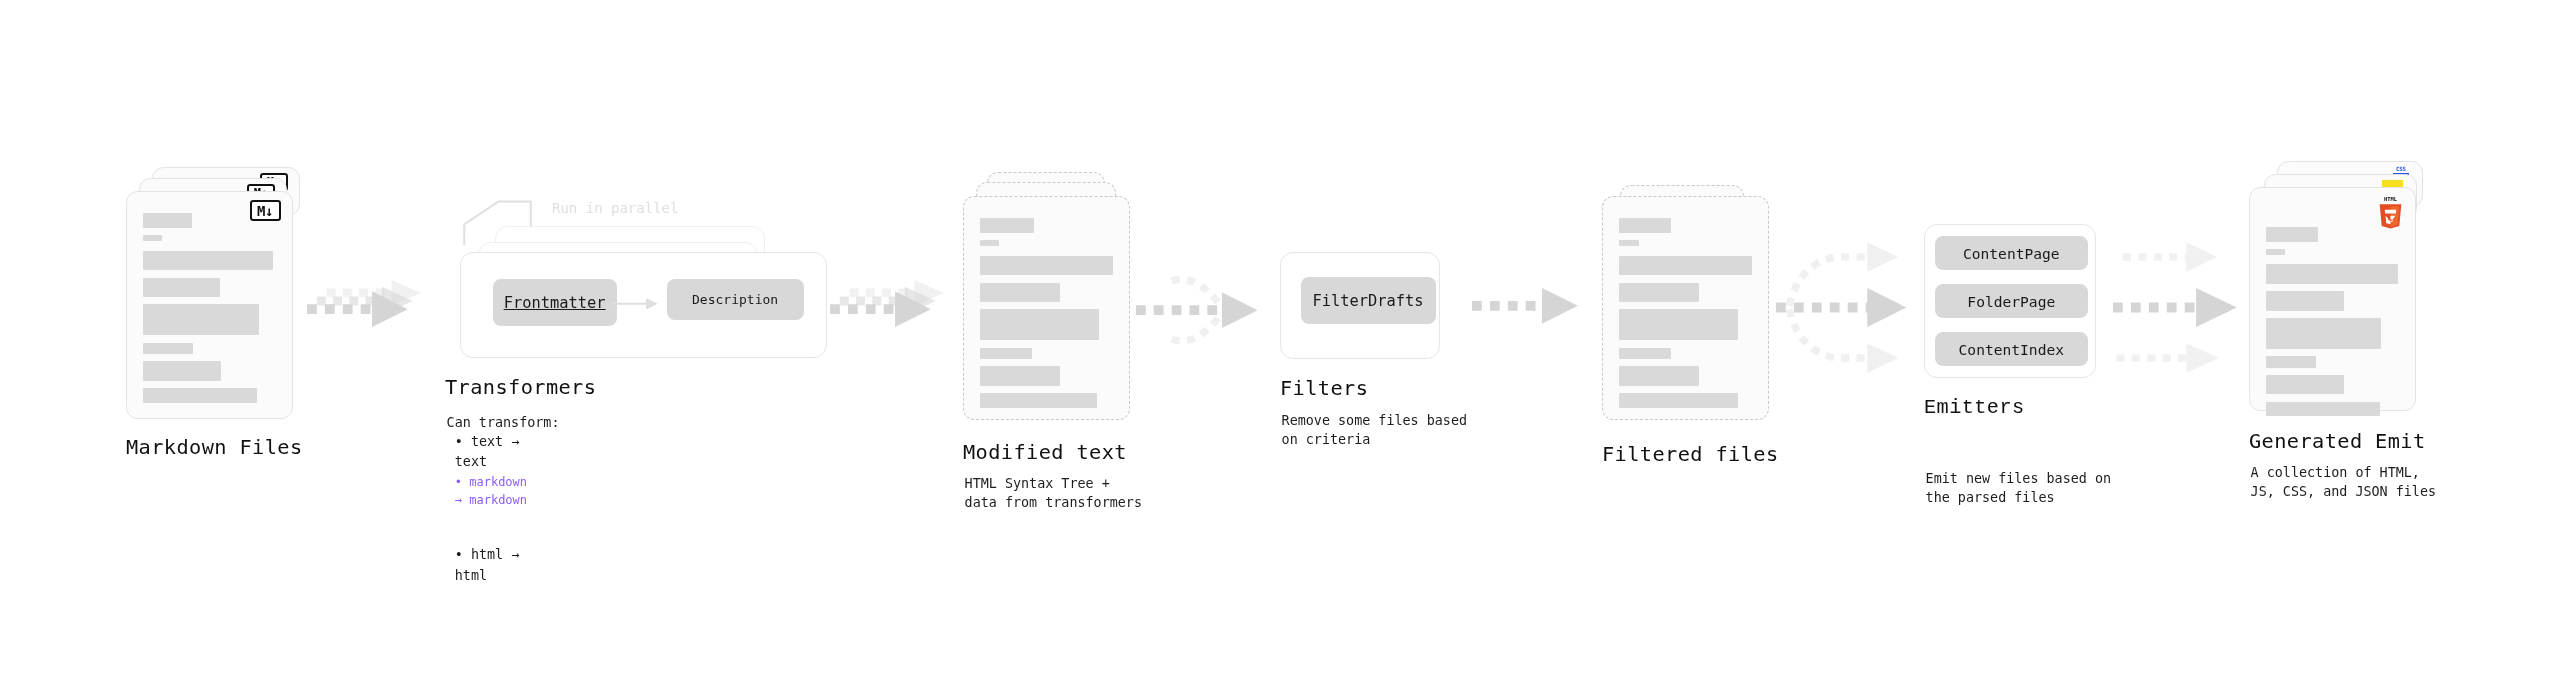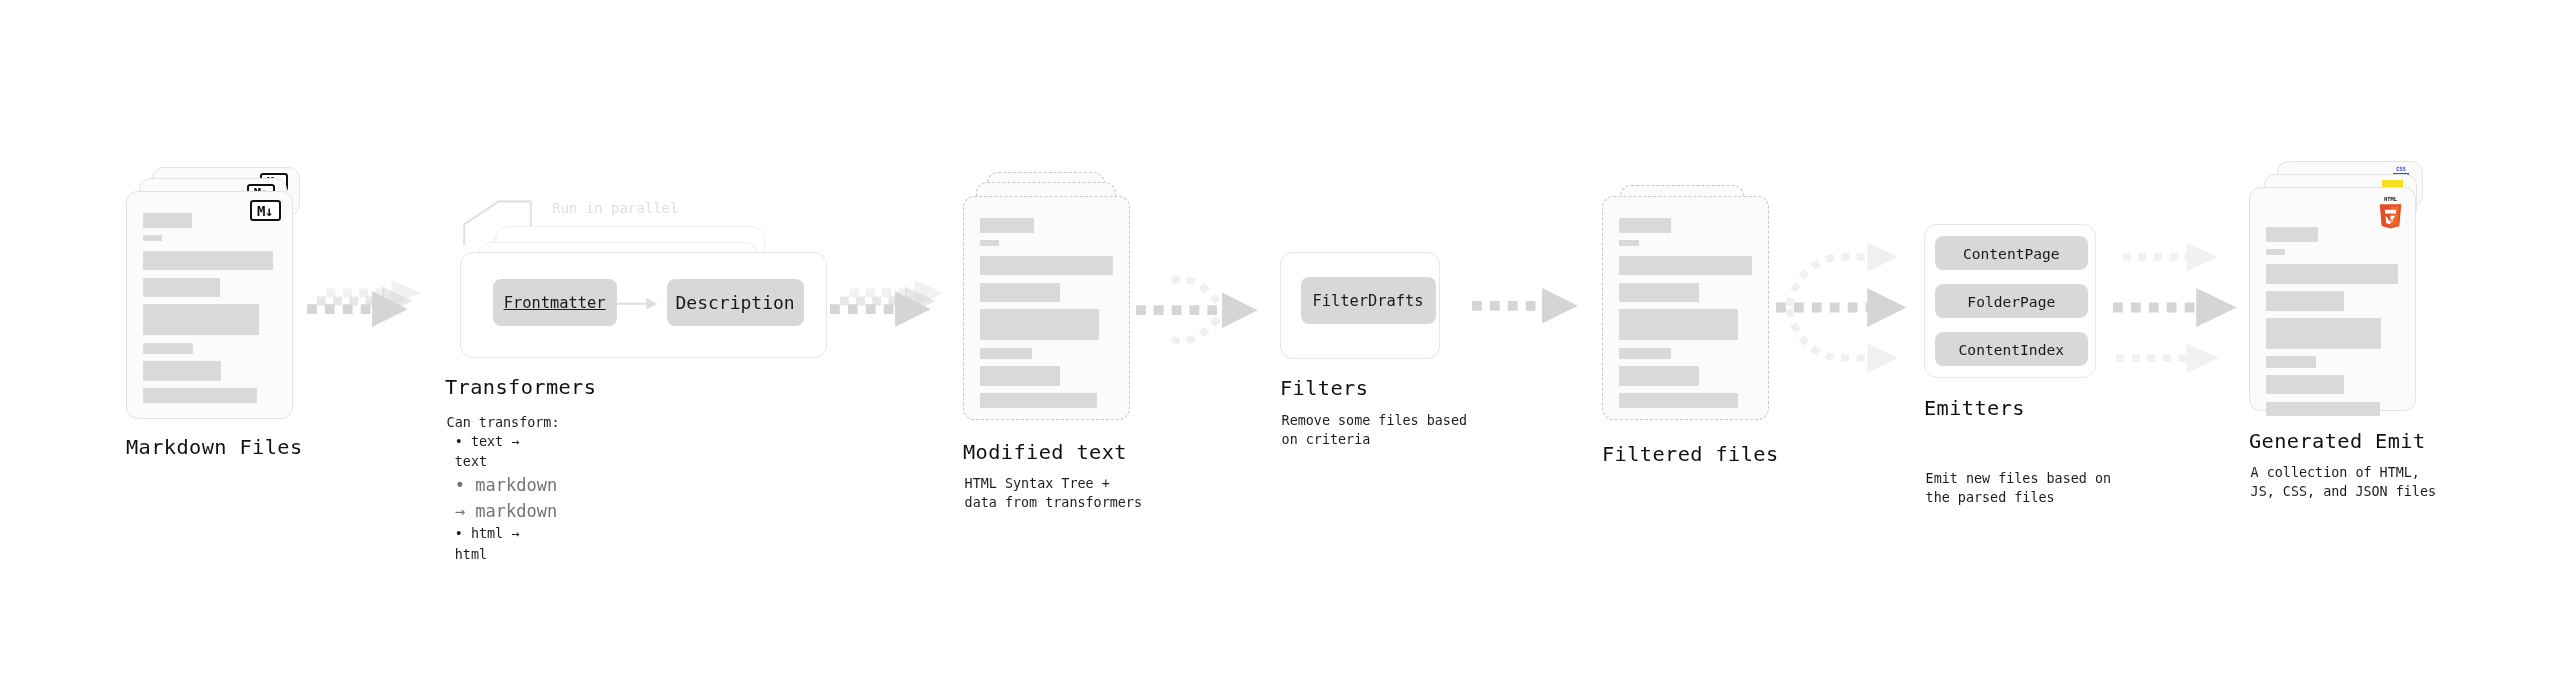--- a/index.html
+++ b/index.html
@@ -149,33 +149,33 @@
       <div class="pill ghost" style="left:18px; top:16.3px; width:106px; height:39px;"></div>
       <div class="pill ghost" style="left:154px; top:16.3px; width:106px; height:39px;"></div>
       <svg style="left:128px; top:29px; width:34px; height:13px;" viewBox="0 0 42 16" width="34" height="13">
         <path d="M0 8 H30" stroke="#e8e8e8" stroke-width="2.5" fill="none"></path>
         <path d="M28 2 L38 8 L28 14 Z" fill="#e8e8e8"></path>
       </svg>
     </div>
 
     <div class="gbox" style="left:14.6px; top:57px; width:367px; height:106px; border-color:#e6e6e6;">
       <div class="pill" style="left:32px; top:26px; width:124px; height:47px; font-size:15.4px;text-decoration:underline;">Frontmatter</div>
-      <div class="pill" style="left:206px; top:26px; width:137px; height:47px; font-size:18px;">Description</div>
+      <div class="pill" style="left:206px; top:26px; width:137px; height:41px; font-size:13px;">Description</div>
       <svg style="left:151px; top:41px; width:52px; height:19.5px;" viewBox="0 0 64 24" width="52" height="19.5">
         <path d="M0 12 H44" stroke="#dedede" stroke-width="2.5" fill="none"></path>
         <path d="M42 5 L56 12 L42 19 Z" fill="#dedede"></path>
       </svg>
     </div>
 
     <div class="caption" style="left:0px; top:180px;">Transformers</div>
     <div class="subcaption" style="left:1.6px; top:218px;">Can transform:</div>
     <ul class="ul" style="position:absolute;left:9.8px;top:237px;">
       <li style="font-size:13.4px;line-height:1.52;color:#1d1d1d;">•&nbsp;<span>text → text</span></li>
-      <li style="font-size:17px;line-height:1.52;color:#737373;">•&nbsp;<span>markdown → markdown</span></li>
-      <li style="font-size:13.4px;line-height:1.52;color:#1d1d1d;">•&nbsp;<span>html → html</span></li>
+      <li style="font-size:12px;line-height:1.52;color:#8b5cf6;">•&nbsp;<span>markdown → markdown</span></li>
+      <li style="font-size:13.4px;line-height:1.52;color:#1d1d1d;margin-top:36px;">•&nbsp;<span>html → html</span></li>
     </ul>
   </div>
 
   <svg style="left:830px; top:275px; width:122px; height:65px;" viewBox="0 0 150 80" width="122" height="65">
     <g opacity="0.32" transform="translate(24,-16)">
       <path d="M0 38 H86" stroke="#d5d5d5" stroke-width="11" stroke-dasharray="11 9" fill="none"></path>
       <path d="M80 22 L116 38 L80 54 Z" fill="#d5d5d5"></path>
     </g>
     <g opacity="0.55" transform="translate(12,-6)">
       <path d="M0 38 H86" stroke="#d5d5d5" stroke-width="11" stroke-dasharray="11 9" fill="none"></path>
@@ -266,21 +266,21 @@
     <path d="M0 100 H118" stroke="#d5d5d5" stroke-width="12" stroke-dasharray="12 10" fill="none"></path>
     <path d="M112 76 L160 100 L112 124 Z" fill="#d5d5d5"></path>
   </svg>
 
   <div class="stage" style="left:1924px; top:224px;">
     <div class="gbox" style="left:0px; top:0px; width:172px; height:154px;">
       <div class="pill" style="left:9.8px; top:11.4px; width:153px; height:34px; font-size:14.6px;">ContentPage</div>
       <div class="pill" style="left:9.8px; top:59px; width:153px; height:34px; font-size:14.6px;">FolderPage</div>
       <div class="pill" style="left:9.8px; top:107px; width:153px; height:34px; font-size:14.6px;">ContentIndex</div>
     </div>
-    <div class="caption" style="left:0px; top:172px;">Emitters</div>
+    <div class="caption" style="left:0px; top:172px;font-family:Liberation Mono, monospace;">Emitters</div>
     <div class="subcaption" style="left:1.6px; top:208px;margin-top:37px;">Emit new files based on
 the parsed files</div>
   </div>
 
   <svg style="left:2113px; top:226px; width:163px; height:163px;" viewBox="0 0 200 200" width="163" height="163">
     <g opacity="0.40">
       <path d="M12 38 H96" stroke="#dddddd" stroke-width="9" stroke-dasharray="10 9" fill="none"></path>
       <path d="M90 20 L128 38 L90 56 Z" fill="#dddddd"></path>
     </g>
     <path d="M0 100 H108" stroke="#d5d5d5" stroke-width="12" stroke-dasharray="12 10" fill="none"></path>

